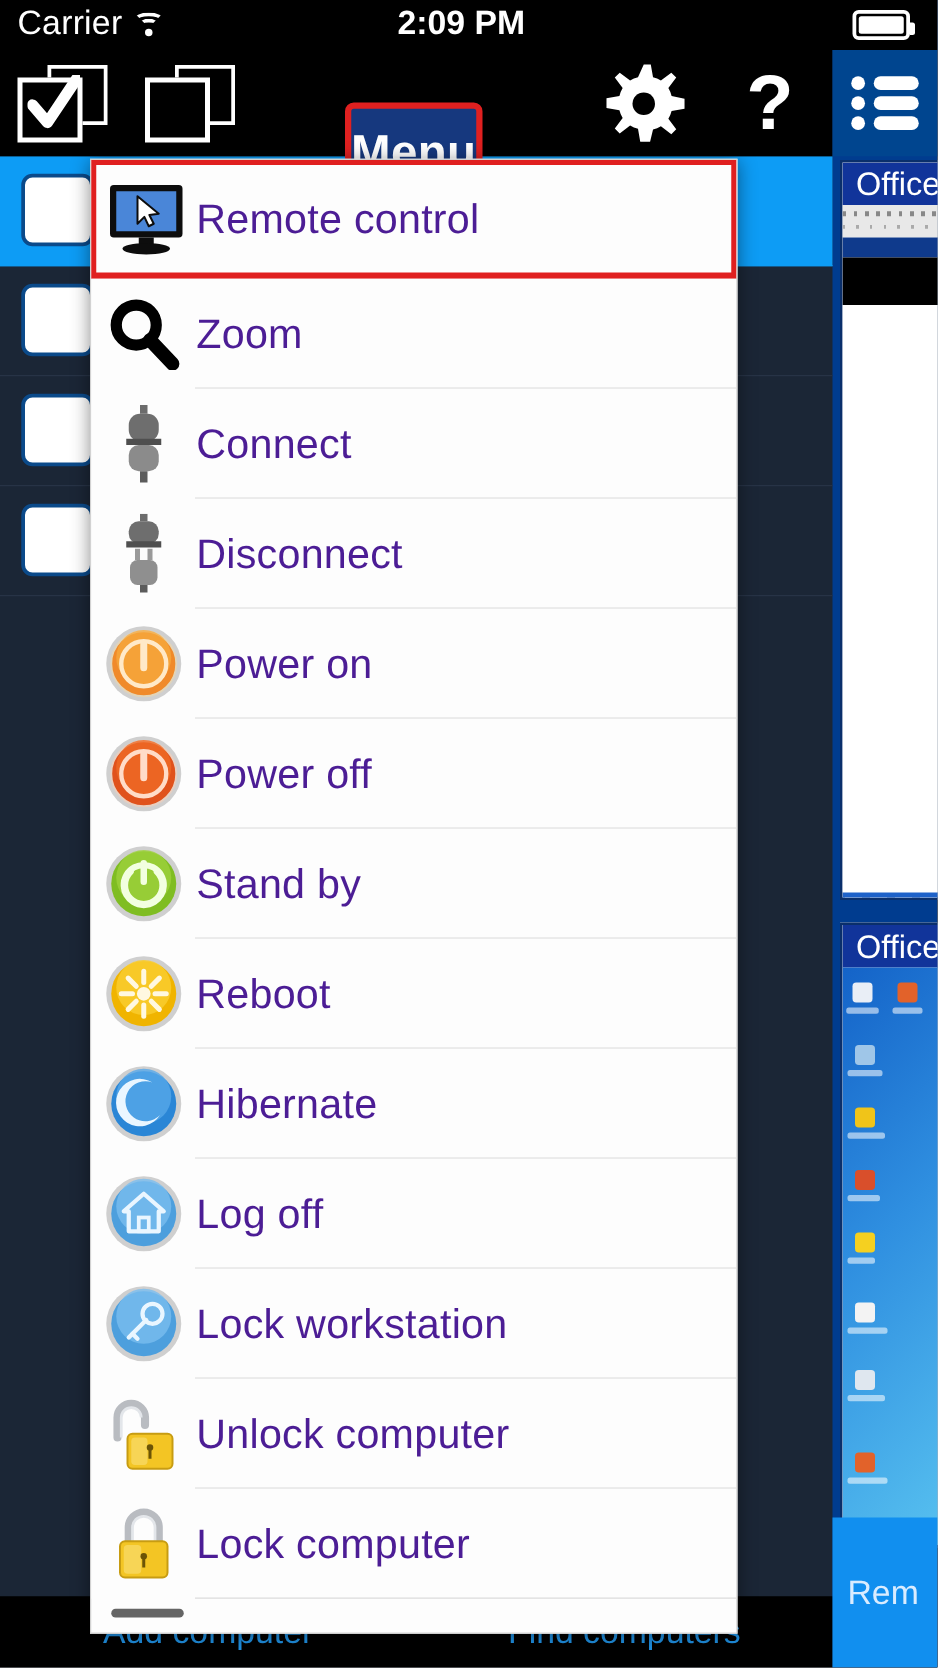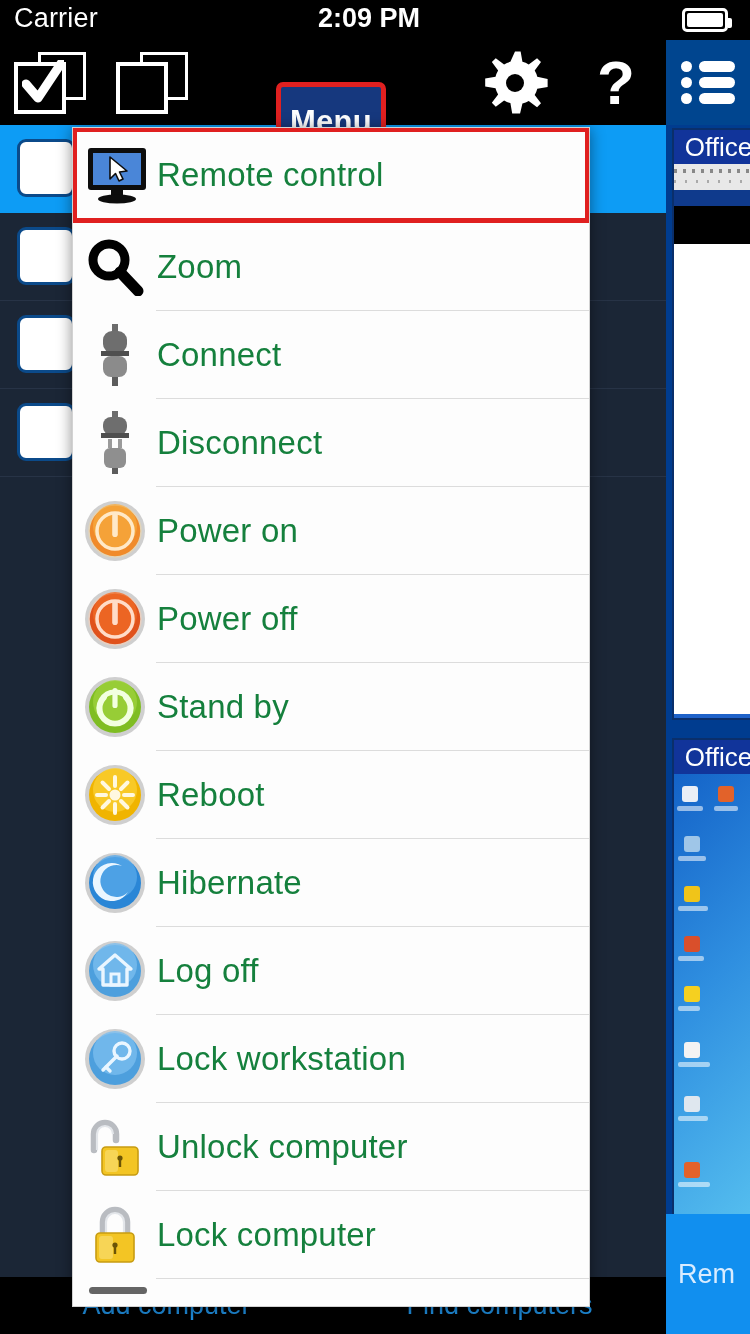--- a/index.html
+++ b/index.html
@@ -18,21 +18,21 @@
     background:#003c8f;
   }
 
   
   #status-bar {
     position:absolute; left:0; top:0; width:750px; height:40px;
     background:#000; color:#fff;
   }
   #status-bar .sb-left {
     position:absolute; left:14px; top:3px;
-    font-size:27px; letter-spacing:.2px; display:flex; align-items:center; gap:8px;flex-direction:column;
+    font-size:27px; letter-spacing:.2px; display:flex; align-items:center; gap:8px;
   }
   #status-bar .sb-time {
     position:absolute; left:0; right:12px; top:3px; text-align:center;
     font-size:27px; font-weight:bold;
   }
   .wifi-glyph { display:inline-block; width:26px; height:22px; position:relative; }
   .wifi-glyph i {
     position:absolute; left:50%; border:3px solid #fff; border-bottom:none;
     border-left-color:transparent; border-right-color:transparent;
     border-radius:50% 50% 0 0; transform:translateX(-50%);
@@ -70,21 +70,21 @@
     border:4px solid #fff; background:#000;
   }
   .stack-icon .check {
     position:absolute; left:8px; bottom:8px; width:42px; height:46px;
   }
 
   #menu-button {
     position:absolute; left:276px; top:42px; width:110px; height:80px;
     background:#16387e; border:5px solid #e02020; border-radius:7px;
     display:flex; align-items:center; justify-content:center;
-    color:#fff; font-size:31px; font-weight:bold; letter-spacing:.3px;
+    color:#fff; font-size:38px; font-weight:bold; letter-spacing:.3px;
   }
 
   #gear-icon { left:470px; width:90px; }
   #help-icon { left:578px; width:76px; color:#fff; font-size:62px; font-weight:bold; line-height:1; }
   #list-icon {
     position:absolute; left:666px; top:40px; width:84px; height:85px;
     background:#00458f; display:flex; align-items:center; justify-content:center;
   }
   #list-icon .rows { width:54px; }
   #list-icon .row { display:flex; align-items:center; gap:7px; margin:5px 0; }
@@ -157,21 +157,21 @@
     overflow:hidden;
   }
   .menu-item {
     position:relative; height:88px; display:flex; align-items:center; background:#fdfdfd;
   }
   .menu-item .mi-icon {
     width:84px; min-width:84px; height:88px;
     display:flex; align-items:center; justify-content:center;
   }
   .menu-item .mi-label {
-    font-size:33px; color:#15803d; letter-spacing:.2px;
+    font-size:33px; color:#4c1d95; letter-spacing:.2px;
   }
   .menu-item .mi-sep {
     position:absolute; left:83px; right:0; bottom:0; height:1px; background:#dcdcdc;
   }
   .menu-item.highlighted {
     border:5px solid #e02020; height:96px; margin:-1px -1px 0 -1px; width:calc(100% + 2px);
   }
   .menu-item.highlighted .mi-icon { width:80px; min-width:80px; }
 
   

